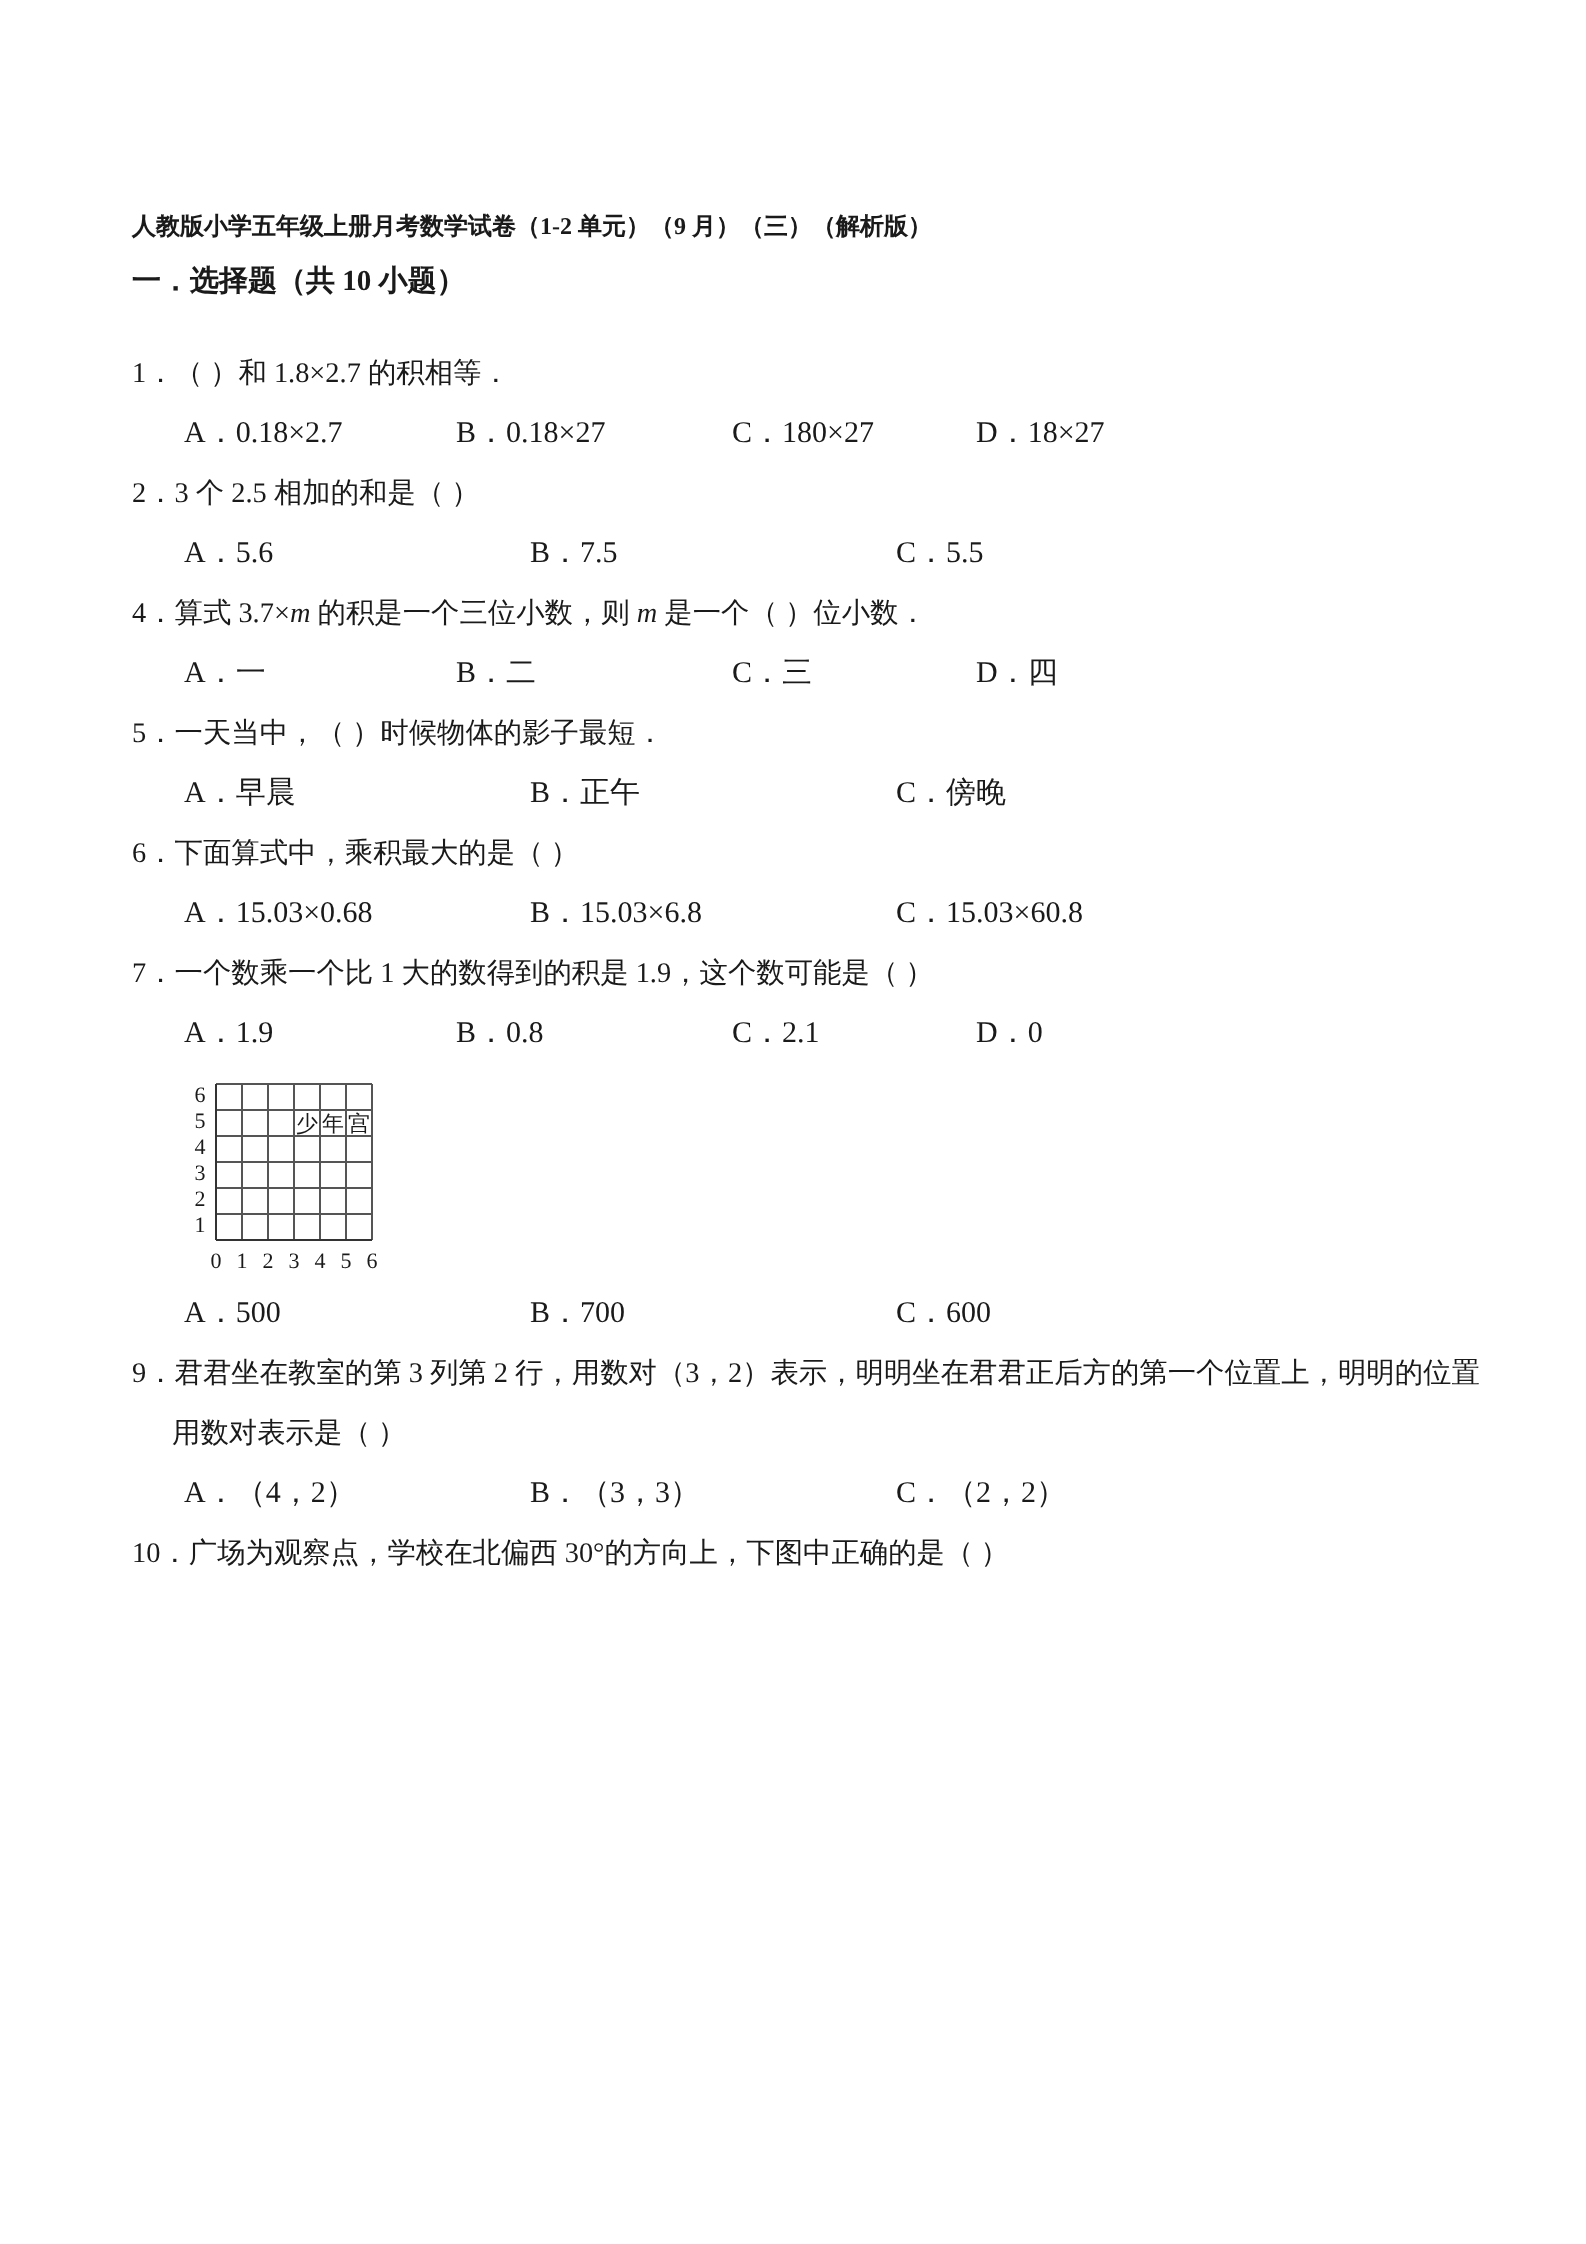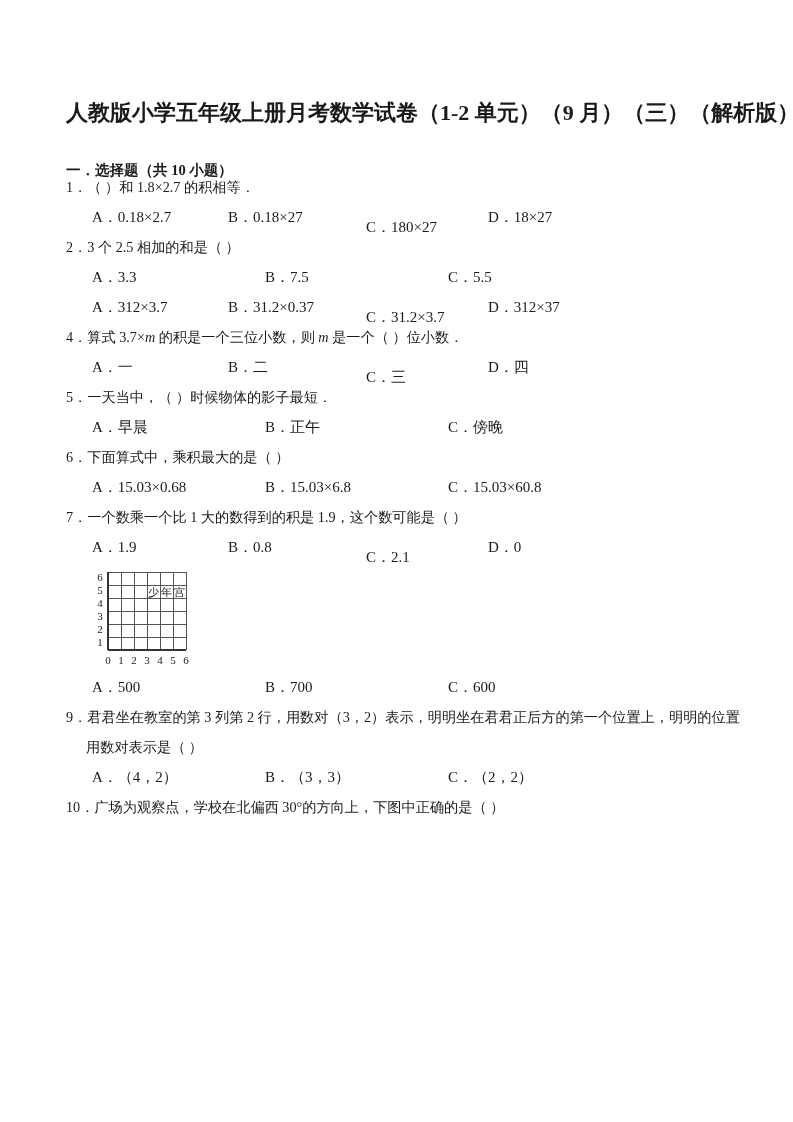--- a/index.html
+++ b/index.html
@@ -24,32 +24,32 @@
     box-sizing: border-box;
     padding: 0;
   }
 
   
   .doc-title {
     position: absolute;
     left: 66px;
     top: 100px;
     width: 680px;
-    font-size: 22px;
+    font-size: 12px;
     font-weight: bold;
     letter-spacing: 0px;
     line-height: 26px;
     white-space: nowrap;
   }
 
   
   .section-head {
     position: absolute;
     left: 66px;
-    top: 159px;
+    top: 130px;
     font-size: 14.5px;
     font-weight: bold;
     line-height: 22px;
   }
 
   
   .qlist {
     position: absolute;
     left: 66px;
     top: 172px;
@@ -82,21 +82,21 @@
     font-size: 15px;
     line-height: 30px;
   }
   .opt {
     position: absolute;
     white-space: nowrap;
   }
   
   .opts.four .opt:nth-child(1) { left: 26px;  }
   .opts.four .opt:nth-child(2) { left: 162px; }
-  .opts.four .opt:nth-child(3) { left: 300px; margin-top: 10px; }
+  .opts.four .opt:nth-child(3) { left: 300px; }
   .opts.four .opt:nth-child(4) { left: 422px; }
   
   .opts.three .opt:nth-child(1) { left: 26px;  }
   .opts.three .opt:nth-child(2) { left: 199px; }
   .opts.three .opt:nth-child(3) { left: 382px; }
 
   .mvar {
     font-style: italic;
     font-family: "Liberation Serif", serif;
   }
@@ -134,33 +134,27 @@
         <span class="opt">A．0.18×2.7</span>
         <span class="opt">B．0.18×27</span>
         <span class="opt">C．180×27</span>
         <span class="opt">D．18×27</span>
       </div>
     </div>
 
     <div class="q">
       <div class="q-stem"><span class="num">2．</span><span>3 个 2.5 相加的和是（        ）</span></div>
       <div class="opts three">
-        <span class="opt">A．3.3</span>
+        <span class="opt">A．5.6</span>
         <span class="opt">B．7.5</span>
         <span class="opt">C．5.5</span>
       </div>
     </div>
 
     <div class="q">
-      <div class="opts four">
-        <span class="opt">A．312×3.7</span>
-        <span class="opt">B．31.2×0.37</span>
-        <span class="opt">C．31.2×3.7</span>
-        <span class="opt">D．312×37</span>
-      </div>
     </div>
 
     <div class="q">
       <div class="q-stem"><span class="num">4．</span><span>算式 3.7×</span><span class="mvar">m</span><span> 的积是一个三位小数，则 </span><span class="mvar">m</span><span> 是一个（        ）位小数．</span></div>
       <div class="opts four">
         <span class="opt">A．一</span>
         <span class="opt">B．二</span>
         <span class="opt">C．三</span>
         <span class="opt">D．四</span>
       </div>

